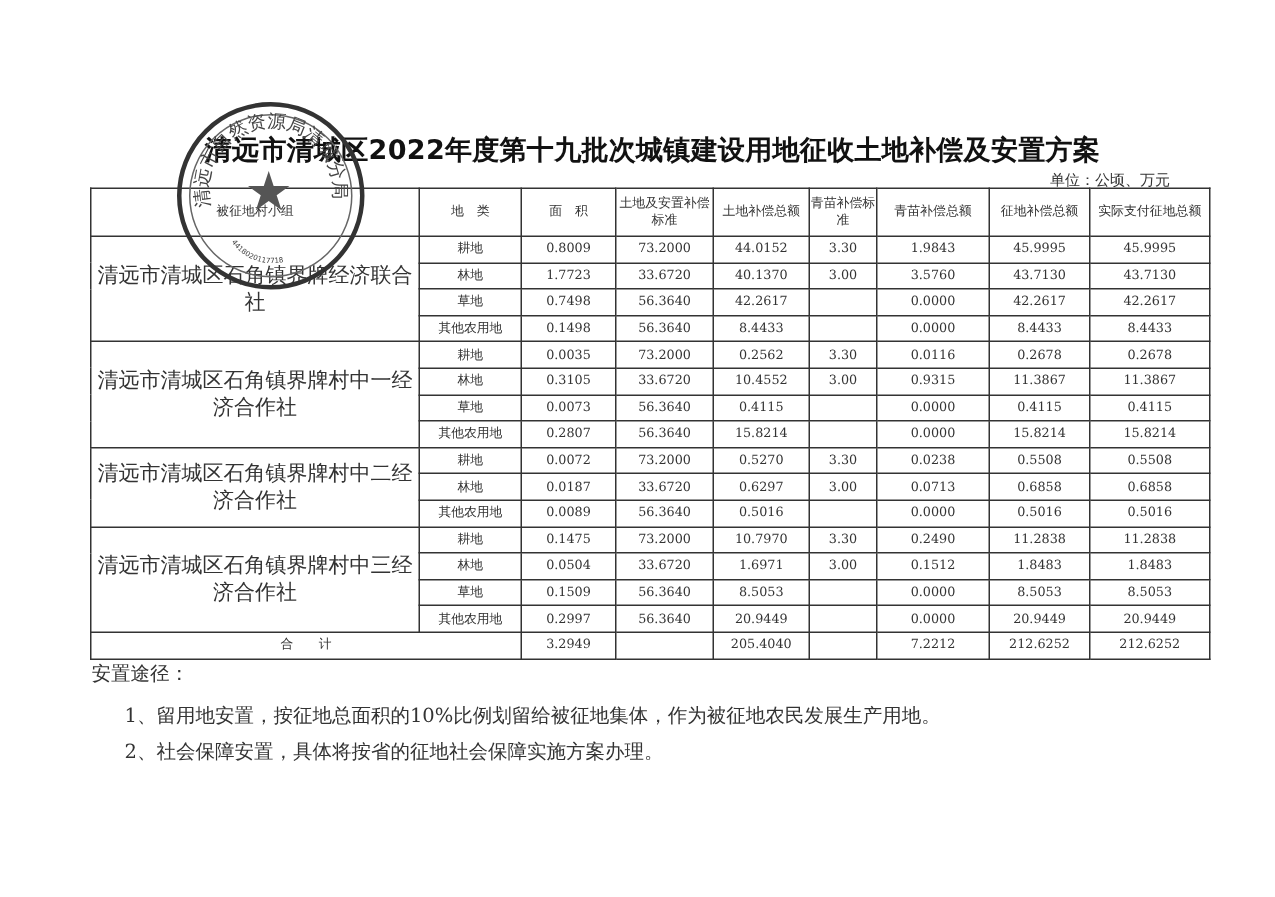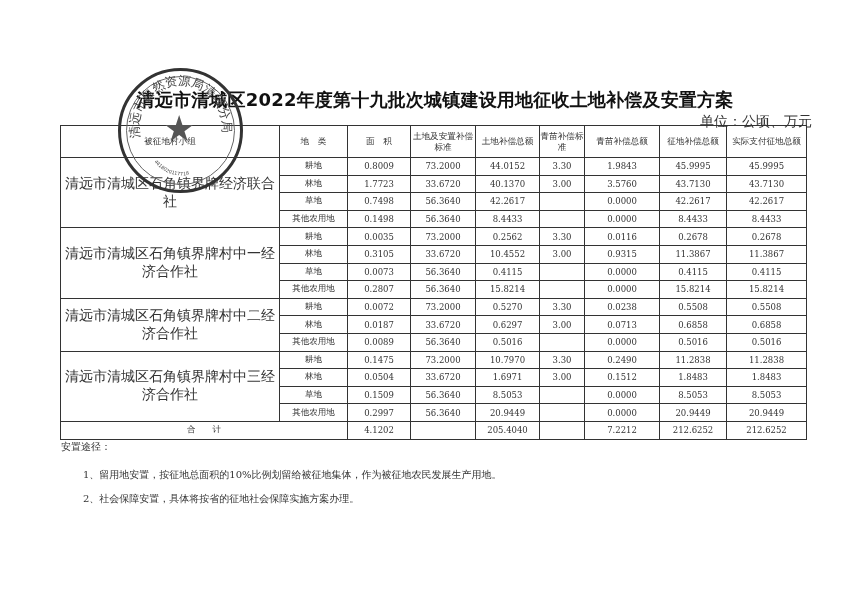--- a/index.html
+++ b/index.html
@@ -1,24 +1,24 @@
 <!DOCTYPE html>
 <html><head>
 <meta charset="utf-8">
 <style>
   html,body{margin:0;padding:0;background:#fff;}
   body{width:850px;height:598px;position:relative;overflow:hidden;font-family:"DejaVu Serif","Liberation Serif",serif;color:#222;}
   .title{position:absolute;left:60px;top:88px;width:750px;text-align:center;font-family:"DejaVu Sans","Liberation Sans",sans-serif;font-weight:bold;font-size:18px;letter-spacing:0.2px;color:#111;}
-  .unit{position:absolute;left:700px;top:113px;font-size:14px;color:#333;}
+  .unit{position:absolute;left:700px;top:113px;font-size:10px;color:#333;}
   table.main{position:absolute;left:60px;top:125px;width:746px;border-collapse:collapse;font-size:8.5px;table-layout:fixed;}
   table.main td,table.main th{border:1px solid #333;text-align:center;vertical-align:middle;padding:0;font-weight:normal;color:#333;}
   table.main th{height:31px;line-height:11px;font-size:8.6px;}
   table.main td{height:16.6px;}
   td.org{font-size:14px;}
-  .notes{position:absolute;left:61px;top:440px;font-size:10px;color:#333;}
+  .notes{position:absolute;left:61px;top:440px;font-size:13px;color:#333;}
   .notes .n{position:absolute;left:22px;white-space:nowrap;}
   .stamp{position:absolute;left:118px;top:68px;width:125px;height:125px;border-radius:50%;border:3px solid #333;box-sizing:border-box;pointer-events:none;}
   .stamp .inner{position:absolute;left:5px;top:5px;right:5px;bottom:5px;border-radius:50%;border:1px solid #666;}
   .stamp .star{position:absolute;left:42px;top:40px;font-size:36px;color:#555;line-height:36px;}
   .stamp .ring{position:absolute;left:0;top:0;width:100%;height:100%;}
 </style>
 </head>
 <body>
 
 <div class="title">清远市清城区2022年度第十九批次城镇建设用地征收土地补偿及安置方案</div>
@@ -199,21 +199,21 @@
         <td>0.2997</td>
         <td>56.3640</td>
         <td>20.9449</td>
         <td></td>
         <td>0.0000</td>
         <td>20.9449</td>
         <td>20.9449</td>
       </tr>
       <tr>
         <td colspan="2">合　　计</td>
-        <td colspan="1">4.1202</td>
+        <td colspan="1">3.2949</td>
         <td colspan="1"></td>
         <td colspan="1">205.4040</td>
         <td colspan="1"></td>
         <td colspan="1">7.2212</td>
         <td colspan="1">212.6252</td>
         <td colspan="1">212.6252</td>
       </tr>
     </tbody>
 </table>
 

